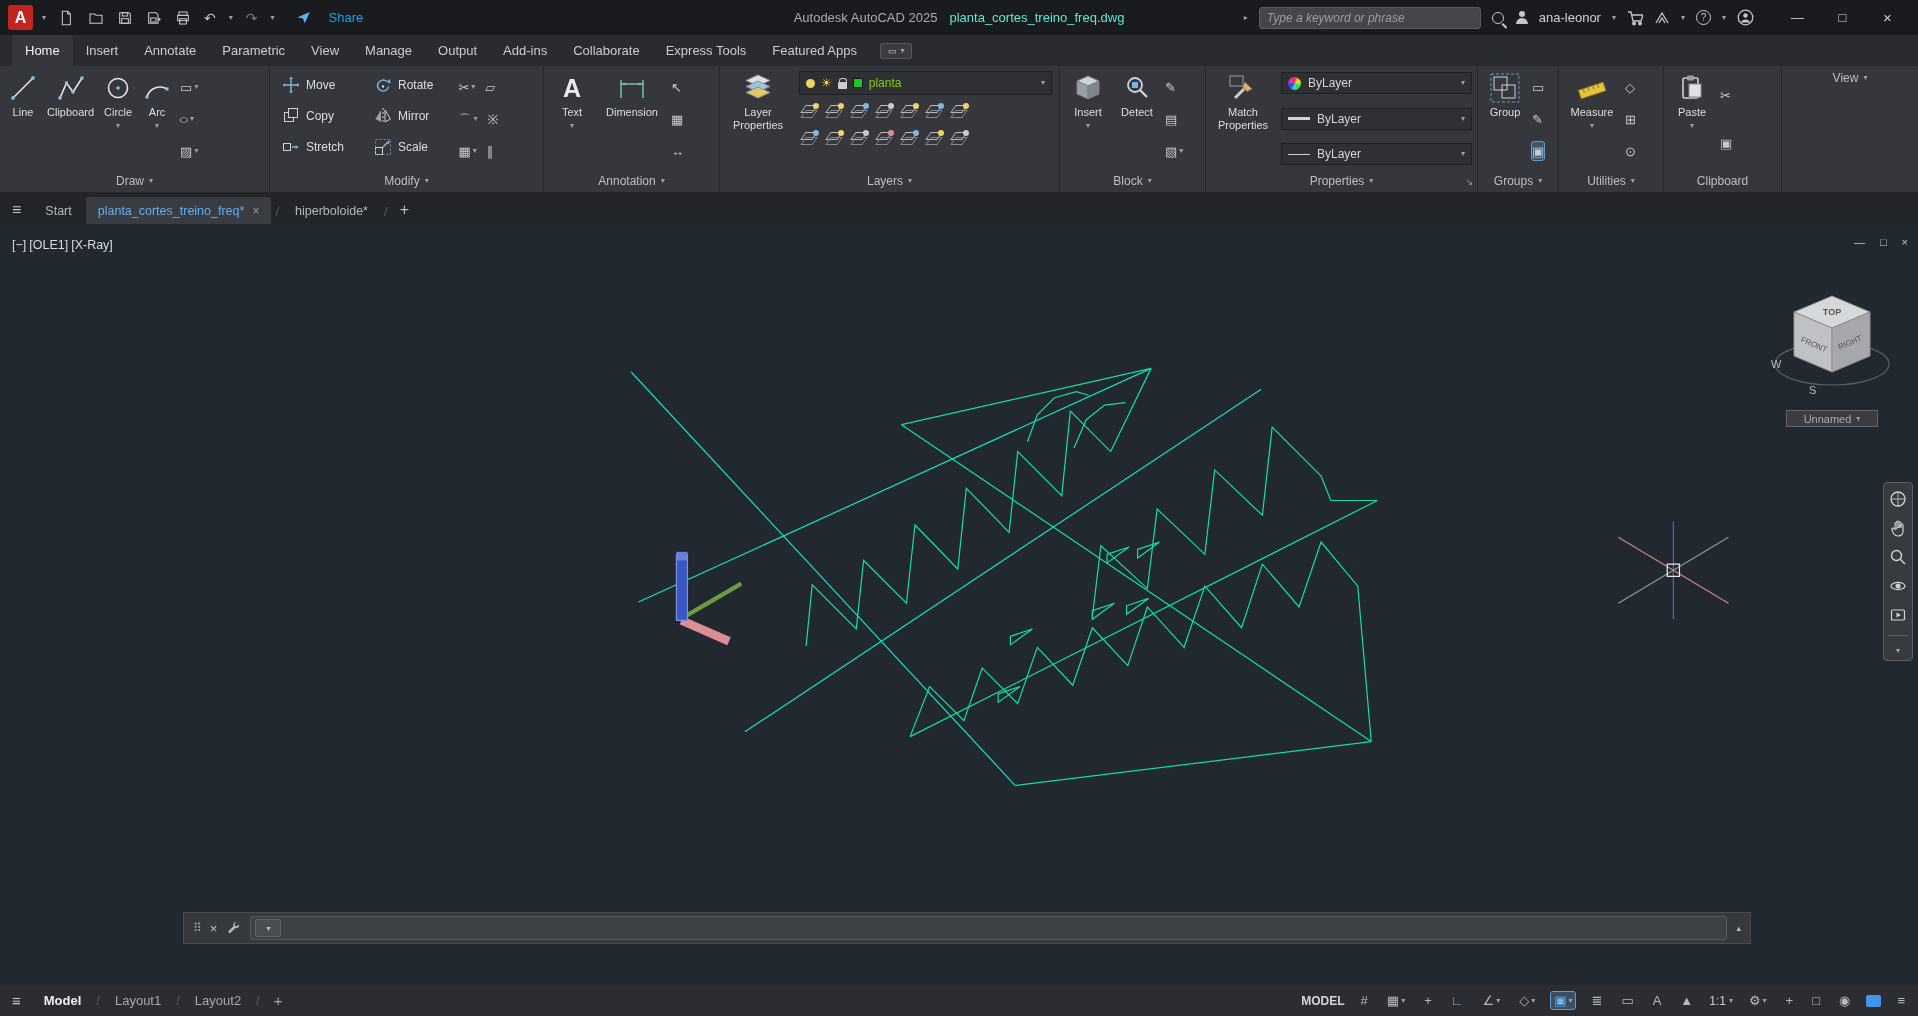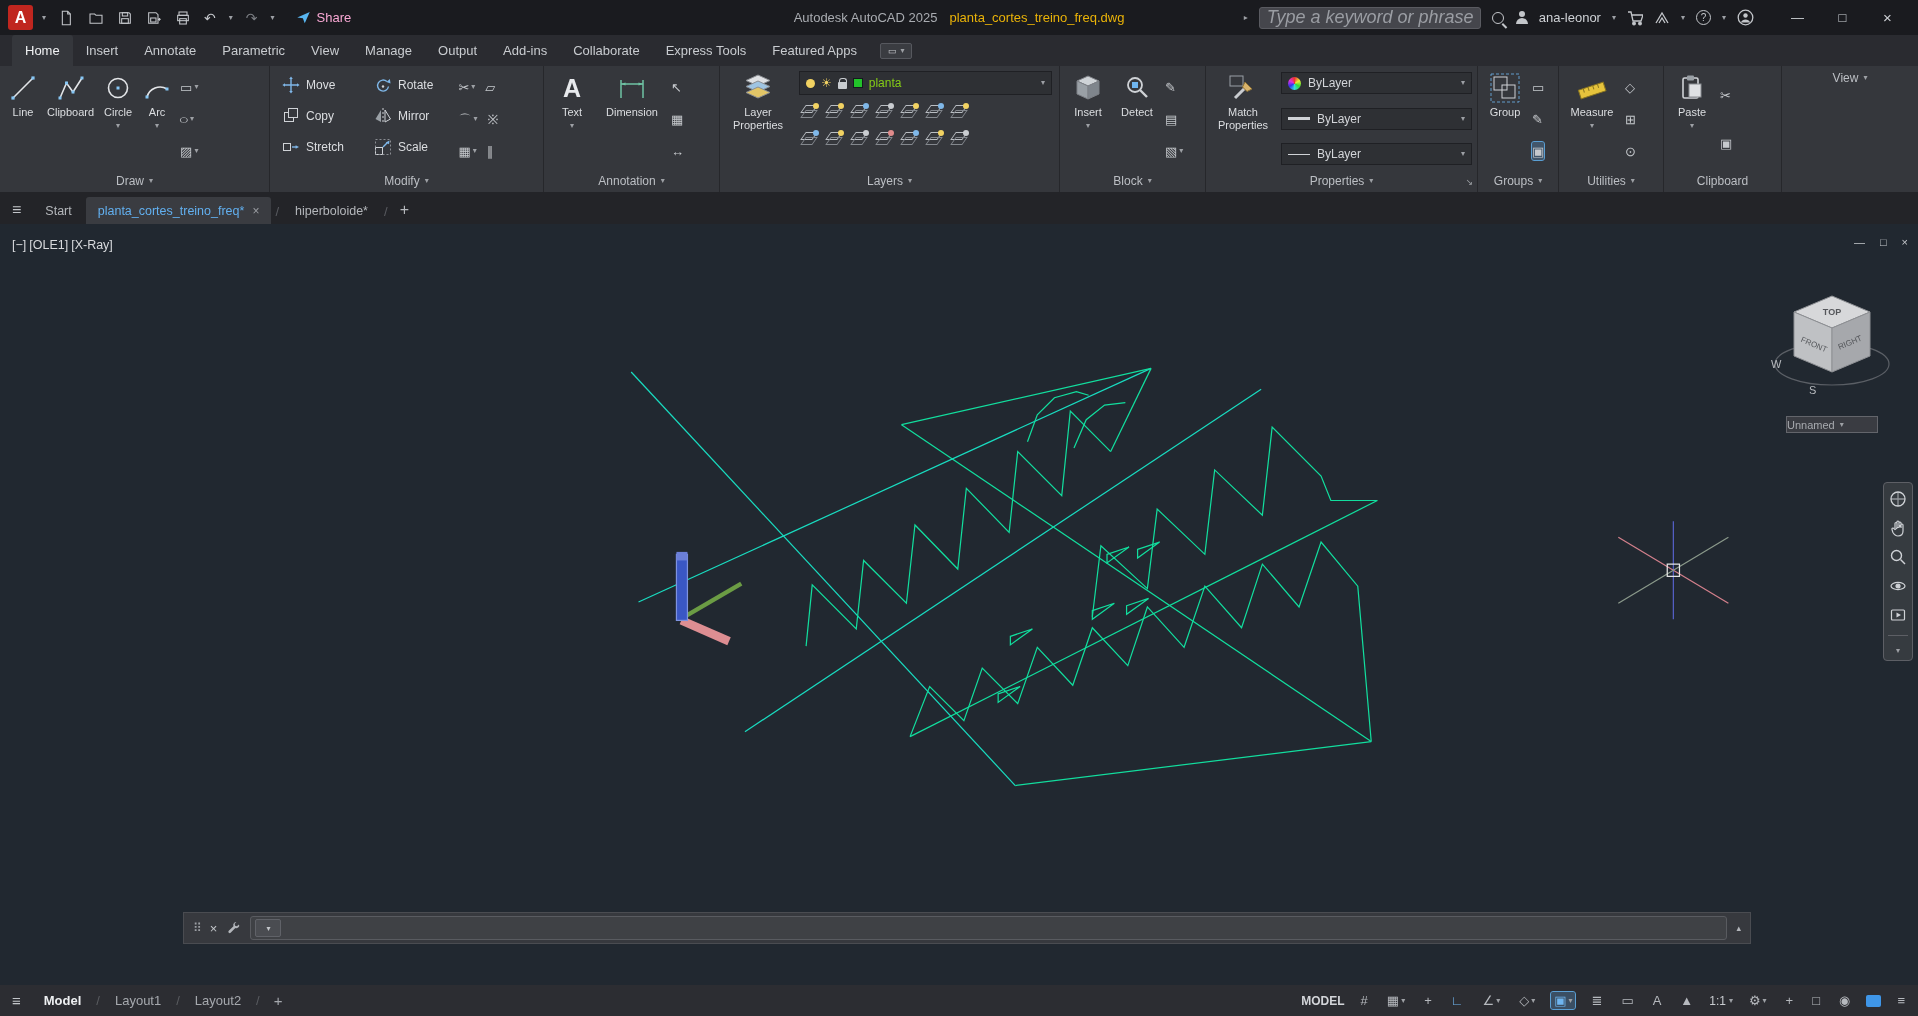--- a/index.html
+++ b/index.html
@@ -8,26 +8,26 @@
 svg{display:block}
 
 
 #titlebar{height:35px;background:#1a1b1f;display:flex;align-items:center;padding:0 8px;gap:9px;position:relative;flex:0 0 auto}
 .logo{width:25px;height:25px;background:#c0261f;border-radius:3px;color:#fff;font-weight:bold;font-size:16px;display:flex;align-items:center;justify-content:center}
 .caret{font-size:8px;color:#9da0a5;line-height:1}
 .qat{display:flex;align-items:center;gap:13px;margin-left:4px}
 .ic{display:inline-flex;align-items:center;justify-content:center;color:#c3c6ca}
 .glyph{font-size:14px;color:#c3c6ca;line-height:1}
 .dim{color:#7c7f84}
-.share{display:flex;align-items:center;gap:6px;color:#f9a8d4;font-size:13px;margin-left:12px}
+.share{display:flex;align-items:center;gap:18px;color:#0ea5e9;font-size:13px;margin-left:12px}
 .tcenter{position:absolute;left:50%;transform:translateX(-50%);display:flex;gap:12px;font-size:13px;color:#a9acb1;white-space:nowrap}
-.tcenter .doc{color:#eab308}
+.tcenter .doc{color:#5eead4}
 .tright{margin-left:auto;display:flex;align-items:center;gap:11px}
 .searchbox{width:222px;height:22px;background:#45464c;border:1px solid #5a5b61;border-radius:3px;display:flex;align-items:center;padding:0 7px}
-.searchbox input{flex:1;background:transparent;border:0;outline:0;color:#fca5a5;font-size:18px;}
+.searchbox input{flex:1;background:transparent;border:0;outline:0;color:#fca5a5;font-size:12px;}
 .searchbox input::placeholder{color:#9a9da3;font-style:italic}
 .mag{width:12px;height:12px;border:1.6px solid #c3c6ca;border-radius:50%;position:relative}
 .mag::after{content:"";position:absolute;left:10px;top:10px;width:6px;height:1.8px;background:#c3c6ca;transform:rotate(45deg);transform-origin:0 0}
 .person{width:13px;height:13px;position:relative}
 .person::before{content:"";position:absolute;left:4px;top:0;width:6px;height:6px;border-radius:50%;background:#c3c6ca}
 .person::after{content:"";position:absolute;left:1px;top:7px;width:12px;height:6px;border-radius:6px 6px 0 0;background:#c3c6ca}
 .uname{color:#cfd2d6;font-size:13px}
 .helpc{width:15px;height:15px;border-radius:50%;border:1.4px solid #c3c6ca;color:#c3c6ca;font-size:10px;display:flex;align-items:center;justify-content:center}
 .winbtns{display:flex;align-items:center;margin-left:10px}
 .winbtn{width:45px;height:35px;display:flex;align-items:center;justify-content:center;color:#cfd2d6;font-size:13px}
@@ -84,21 +84,21 @@
 .ftclose{font-size:12px;color:#9a9da2}
 .ftsep{color:#595b60;font-size:13px;padding:0 2px 5px}
 .ftplus{background:none;border:0;color:#b4b7bb;font-size:16px;padding:0 8px 5px}
 
 
 #viewport{flex:1;position:relative;background:#212830;overflow:hidden}
 #vpsvg{position:absolute;inset:0;width:100%;height:100%}
 .vpctl{position:absolute;left:12px;top:14px;display:flex;gap:3px;font-size:12.5px;color:#d8dadd}
 .vpwin{position:absolute;right:10px;top:12px;display:flex;gap:15px;color:#c6c9cd;font-size:11px}
 #viewcube{position:absolute;right:20px;top:60px;width:132px;display:flex;flex-direction:column;align-items:center}
-.unnamed{margin-top:14px;width:92px;height:17px;background:rgba(62,64,69,.85);border:1px solid #63656b;color:#a7aaaf;font-size:11px;display:flex;align-items:center;gap:5px}
+.unnamed{margin-top:8px;width:92px;height:17px;background:rgba(62,64,69,.85);border:1px solid #63656b;color:#a7aaaf;font-size:11px;display:flex;align-items:center;justify-content:center;gap:5px}
 #navbar{position:absolute;right:5px;top:258px;width:30px;background:rgba(72,74,79,.55);border:1px solid #5d5f65;border-radius:4px;display:flex;flex-direction:column;align-items:center;padding:7px 0 5px;gap:11px}
 #navbar .nvsep{width:20px;height:1px;background:#5d5f65}
 #cmdline{position:absolute;left:183px;top:688px;width:1568px;height:32px;background:rgba(56,58,62,.96);border:1px solid #4a4c51;display:flex;align-items:center;gap:9px;padding:0 9px}
 .dragh{font-size:12px;color:#9b9ea3;letter-spacing:-1px}
 .cmdx{font-size:13px;color:#c3c6ca}
 .cmdfield{flex:1;height:24px;background:#3f4145;border:1px solid #595b60;border-radius:3px;display:flex;align-items:center;gap:7px;padding:0 4px}
 .cmdopt{width:26px;height:18px;background:#4a4c51;border:1px solid #606268;border-radius:2px;display:flex;align-items:center;justify-content:center;color:#c3c6ca;font-size:8px}
 .cmdinput{flex:1;background:transparent;border:0;outline:0;color:#cfd2d6;font-size:13px;font-style:italic;font-family:"Liberation Mono",monospace}
 .cmdinput::placeholder{color:#9b9ea3;font-style:italic}
 .cmdup{font-size:9px;color:#b3b6bb}

